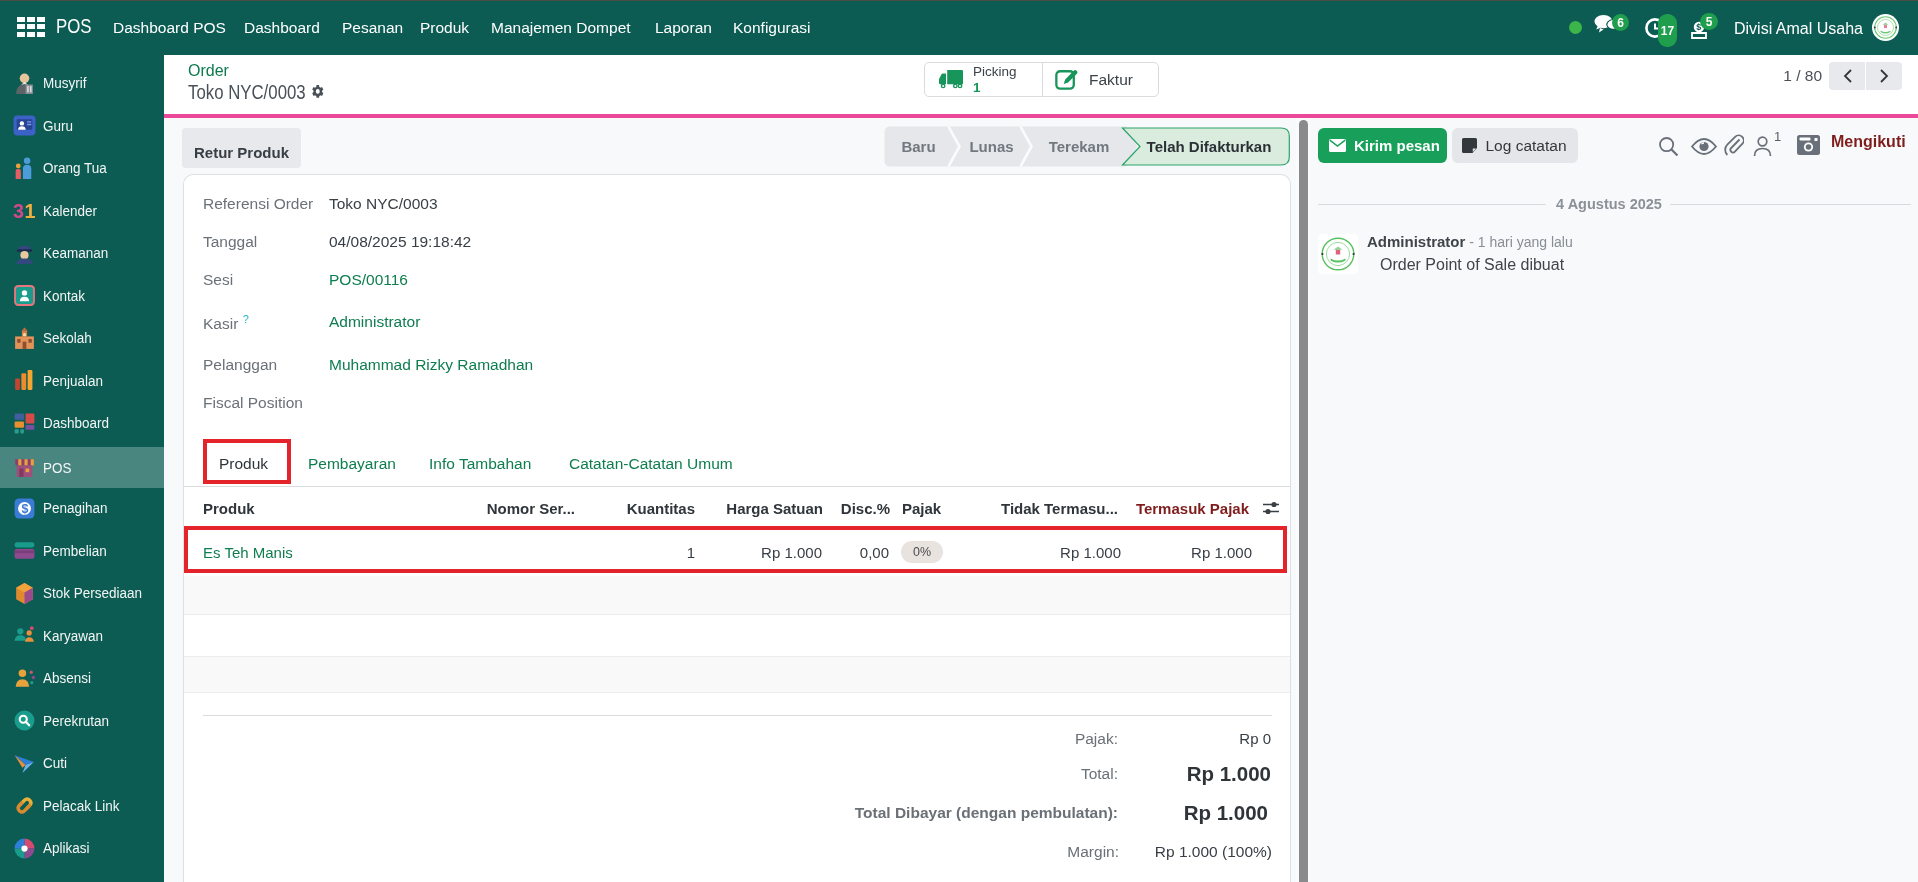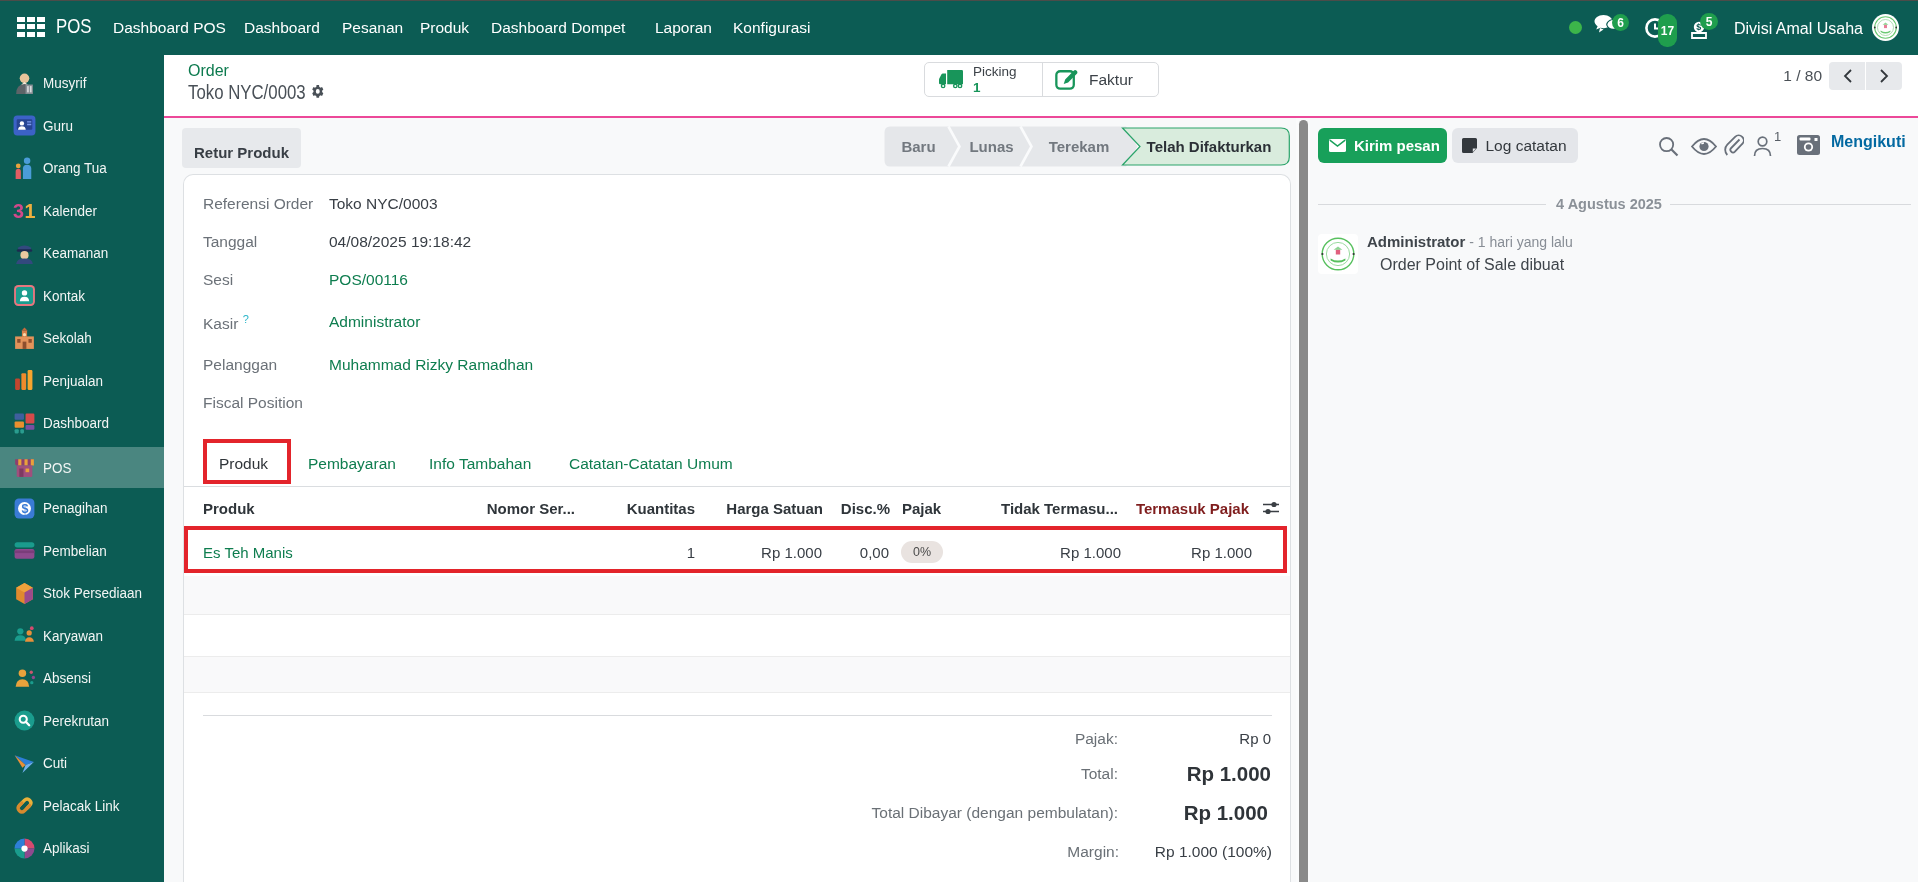--- a/index.html
+++ b/index.html
@@ -31,21 +31,21 @@
   .navuser { position:absolute; left:1734px; top:20px; color:#fff; font-size:16px; }
 
   
   #sidebar { position:absolute; left:0; top:55px; width:164px; height:827px; background:#0c5c54; z-index:40; }
   .sbitem { position:absolute; left:0; width:164px; height:42.5px; display:flex; align-items:center; color:#f3f6f5; font-size:15.5px;padding-left:18px; }
   .sbitem .ic { position:absolute; left:12px; width:25px; height:25px; }
   .sbitem .lb { position:absolute; left:43px; transform:scaleX(.87); transform-origin:0 50%; white-space:nowrap; }
   .sbitem.active { background:#4a8680; }
 
   
-  #bcbar { position:absolute; left:164px; top:55px; width:1754px; height:63px; background:#fff; border-bottom:2px solid #ec4899; z-index:30; }
+  #bcbar { position:absolute; left:164px; top:55px; width:1754px; height:63px; background:#fff; border-bottom:4px solid #ec4899; z-index:30; }
   #content { position:absolute; left:164px; top:118px; width:1132px; height:764px; background:#f8f9fa; }
   #sheet { position:absolute; left:19px; top:56px; width:1108px; height:709px; background:#fff; border:1px solid #dde0e3; border-radius:10px 10px 0 0; border-bottom:none; }
   #chatter { position:absolute; left:1310px; top:118px; width:608px; height:764px; background:#f8f9fa; }
   #sbtrack { position:absolute; left:1296px; top:118px; width:14px; height:764px; background:#fafbfc; }
   #sbthumb { position:absolute; left:1299px; top:120px; width:9px; height:762px; background:#8a8a8a; border-radius:5px 5px 0 0; z-index:45; }
 
   .grn { color:#0e7d4f; }
   .redbox { position:absolute; border:4.2px solid #e3242b; z-index:20; }
 </style>
 </head>
@@ -59,21 +59,21 @@
   <div class="navmenu" style="left:244px;">
       <span>Dashboard</span>
     </div>
   <div class="navmenu" style="left:342px;">
       <span>Pesanan</span>
     </div>
   <div class="navmenu" style="left:420px;">
       <span>Produk</span>
     </div>
   <div class="navmenu" style="left:491px;">
-      <span>Dashboard Dompet</span>
+      <span>Manajemen Dompet</span>
     </div>
   <div class="navmenu" style="left:655px;">
       <span>Laporan</span>
     </div>
   <div class="navmenu" style="left:733px;">
       <span>Konfigurasi</span>
     </div>
   <div class="sysdot"></div>
   <svg class="abs" style="left:1594px; top:15px;" width="26" height="22" viewBox="0 0 26 22">
       <path d="M9.5 0 C14.7 0 18.5 3 18.5 6.6 C18.5 10.2 14.7 13.2 9.5 13.2 C8.4 13.2 7.4 13.05 6.5 12.8 L2.2 14.5 L3.6 11.3 C1.9 10.1 0.5 8.5 0.5 6.6 C0.5 3 4.3 0 9.5 0 Z" fill="#fff"></path>
@@ -386,21 +386,21 @@
 
     <div class="abs" style="left:0; top:401px; width:1106px; height:39px; background:#f9f9fa; border-bottom:1px solid #ececec;"></div>
     <div class="abs" style="left:0; top:440px; width:1106px; height:42px; background:#fff; border-bottom:1px solid #ececec;"></div>
     <div class="abs" style="left:0; top:482px; width:1106px; height:36px; background:#f9f9fa; border-bottom:1px solid #ececec;"></div>
 
     <div class="abs" style="left:19px; top:540px; width:1069px; height:1px; background:#d9dbde;"></div>
     <div class="abs" style="left:784px; top:555px; width:150px; text-align:right; font-size:15.5px; color:#6a7076;">Pajak:</div>
     <div class="abs" style="left:937px; top:555px; width:150px; text-align:right; font-size:15px; color:#383e45;">Rp 0</div>
     <div class="abs" style="left:784px; top:590px; width:150px; text-align:right; font-size:15.5px; color:#6a7076;">Total:</div>
     <div class="abs" style="left:937px; top:587px; width:150px; text-align:right; font-size:20.5px; font-weight:bold; color:#2f3439;">Rp 1.000</div>
-    <div class="abs" style="left:634px; top:629px; width:300px; text-align:right; font-size:15.5px; color:#6a7076;">Total Dibayar (dengan pembulatan):</div>
+    <div class="abs" style="left:634px; top:629px; width:300px; text-align:right; font-size:15.5px; color:#6a7076;font-weight:bold;">Total Dibayar (dengan pembulatan):</div>
     <div class="abs" style="left:934px; top:626px; width:150px; text-align:right; font-size:20.5px; font-weight:bold; color:#2f3439;">Rp 1.000</div>
     <div class="abs" style="left:785px; top:668px; width:150px; text-align:right; font-size:15.5px; color:#6a7076;">Margin:</div>
     <div class="abs" style="left:938px; top:668px; width:150px; text-align:right; font-size:15.5px; color:#383e45;">Rp 1.000 (100%)</div>
   </div>
   <div class="redbox" style="left:39px; top:321px; width:88px; height:45px;"></div>
   <div class="redbox" style="left:20px; top:408px; width:1103px; height:47px;"></div>
 </div>
 <div id="sbtrack"></div>
 <div id="sbthumb"></div>
 <div id="chatter">
@@ -430,21 +430,21 @@
       <path d="M1.5 21 Q1.5 13.5 9.5 13.5 Q17.5 13.5 17.5 21"></path>
     </svg>
   <div class="abs" style="left:464px; top:11px; font-size:13px; color:#585e66;">1</div>
   <svg class="abs" style="left:487px; top:17px;" width="23" height="20" viewBox="0 0 23 20">
       <rect x="0" y="0" width="23" height="20" rx="2.5" fill="#69707a"></rect>
       <rect x="2.5" y="2.5" width="11" height="3" rx="1" fill="#fff"></rect>
       <circle cx="11.5" cy="12" r="4.6" fill="#fff"></circle>
       <circle cx="11.5" cy="12" r="2.8" fill="#69707a"></circle>
       <rect x="17.5" y="3" width="3" height="3" fill="#fff"></rect>
     </svg>
-  <div class="abs" style="left:521px; top:15px; font-size:16px; font-weight:bold; color:#0369a1;">Mengikuti</div>
+  <div class="abs" style="left:521px; top:15px; font-size:16px; font-weight:bold; color:#7f1d1d;">Mengikuti</div>
 
   <div class="abs" style="left:8px; top:86px; width:228px; height:1px; background:#d8dadd;"></div>
   <div class="abs" style="left:360px; top:86px; width:241px; height:1px; background:#d8dadd;"></div>
   <div class="abs" style="left:244px; top:78px; width:110px; text-align:center; font-size:14.5px; font-weight:600; color:#8b9198;">4 Agustus 2025</div>
 
   <div class="abs" style="left:8px; top:116px; width:40px; height:40px; background:#fff; border-radius:4px; overflow:hidden;">
     <svg width="40" height="40" viewBox="0 0 40 40">
         <circle cx="20" cy="20" r="17.5" fill="#fff"></circle>
         <circle cx="20" cy="20" r="15.8" fill="none" stroke="#57c05e" stroke-width="1.4"></circle>
         <circle cx="20" cy="20" r="11.6" fill="none" stroke="#8fd694" stroke-width="0.9"></circle>

